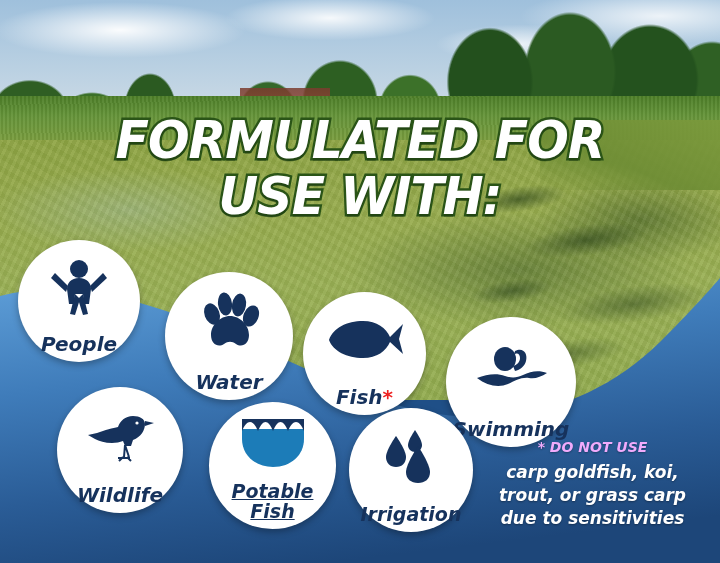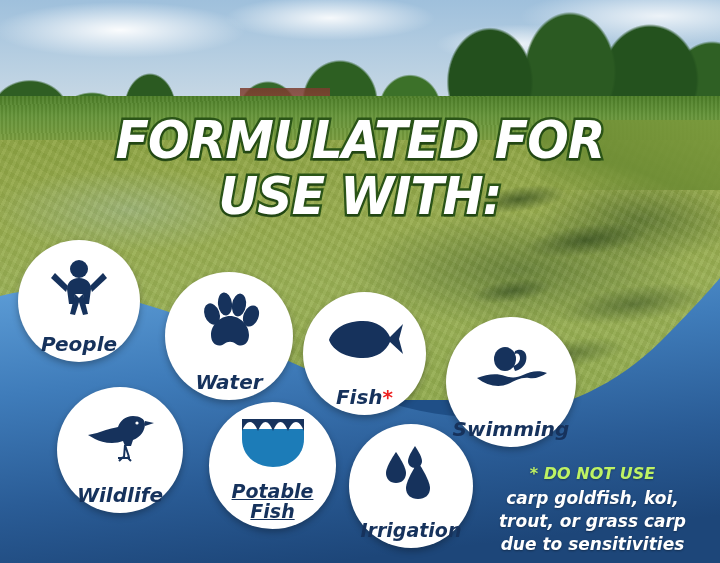--- a/index.html
+++ b/index.html
@@ -126,44 +126,43 @@
   .badge .cap.two{white-space:normal;text-decoration:underline;}
   .star{color:#ee2222;}
 
   
   #b-people   {left:18px; top:240px; width:122px;height:122px;}
   #b-pets     {left:165px;top:272px; width:128px;height:128px;}
   #b-fish     {left:303px;top:292px; width:123px;height:123px;}
   #b-swim     {left:446px;top:317px; width:130px;height:130px;}
   #b-wildlife {left:57px; top:387px; width:126px;height:126px;}
   #b-potable  {left:209px;top:402px; width:127px;height:127px;}
-  #b-irrigation{left:349px;top:424px;width:124px;height:124px;}
+  #b-irrigation{left:349px;top:408px;width:124px;height:124px;}
 
   #b-people  .cap{font-size:20px;text-align:right;}
   #b-pets    .cap{font-size:20px;}
   #b-fish    .cap{font-size:20px;}
   #b-swim    .cap{font-size:20px;}
   #b-wildlife.cap,#b-wildlife .cap{font-size:20px;}
   #b-potable .cap{font-size:19px;}
   #b-irrigation .cap{font-size:19px;}
 
   
   .warning{
     position:absolute;left:470px;top:436px;width:245px;
     text-align:center;
     font-family:"DejaVu Sans", sans-serif;
     font-weight:700;font-style:italic;
     color:#ffffff;
     font-size:17px;line-height:23px;
     text-shadow:0 1px 2px rgba(0,0,0,.35);
   }
   .warning .title{
-    display:block;color:#bef264;font-size:16px;margin-bottom:2px;
+    display:block;color:#f0abfc;font-size:14px;margin-bottom:2px;
     text-shadow:0 1px 2px rgba(0,0,0,.30);
-    margin-top:26px;
   }
   .warning .ln{display:block;}
 </style>
 </head>
 <body>
 
 <div id="poster">
 
   <div class="photo">
     <div class="sky"></div>

